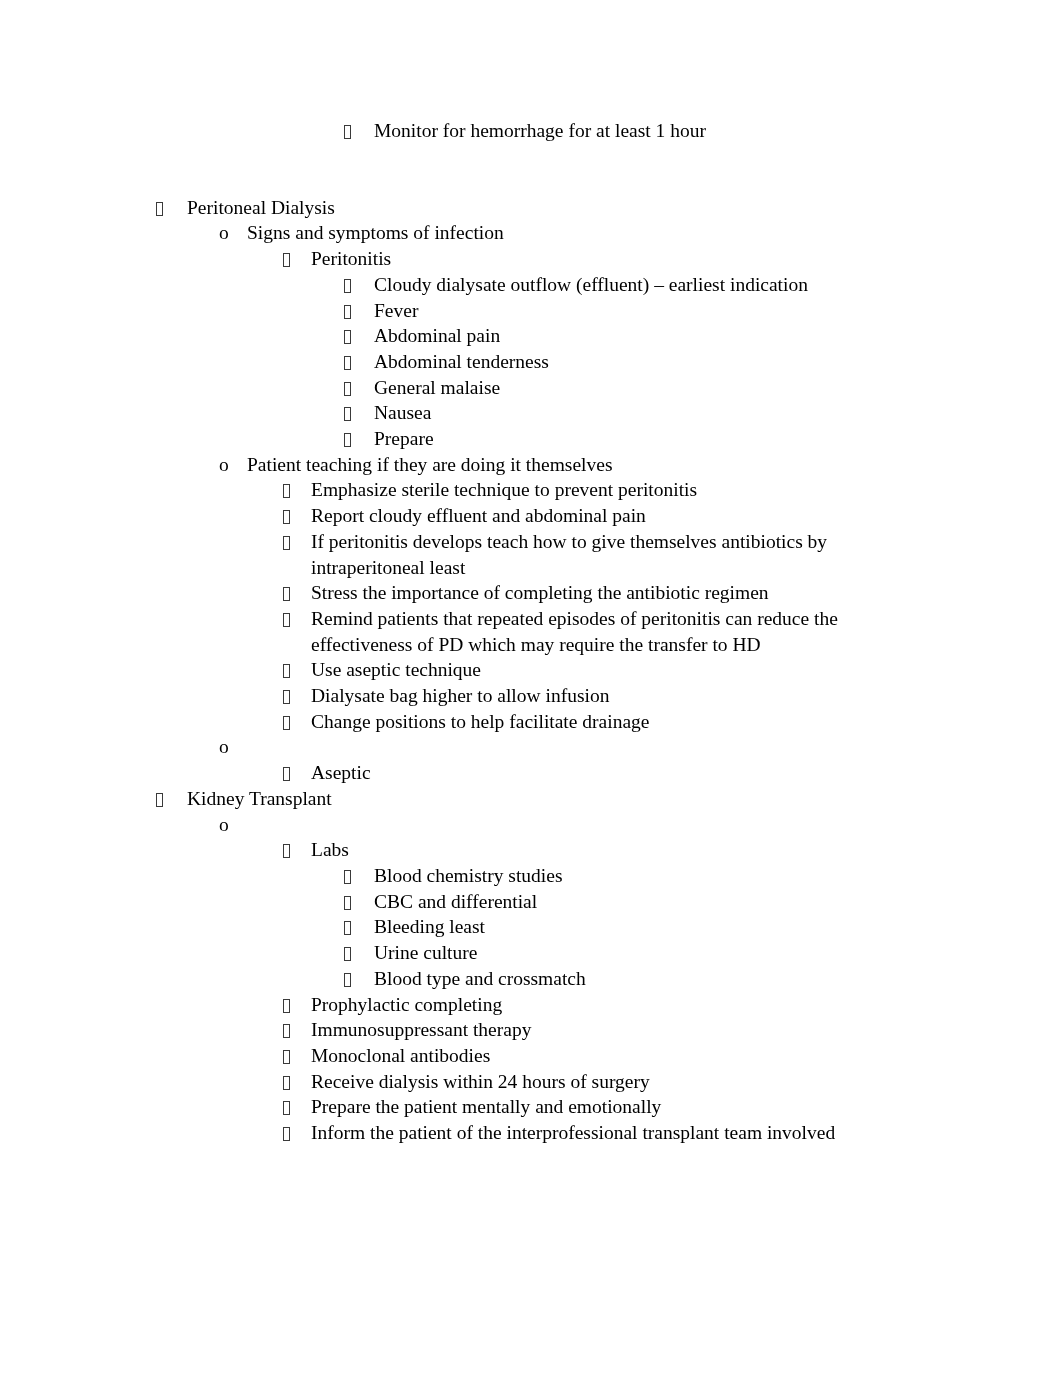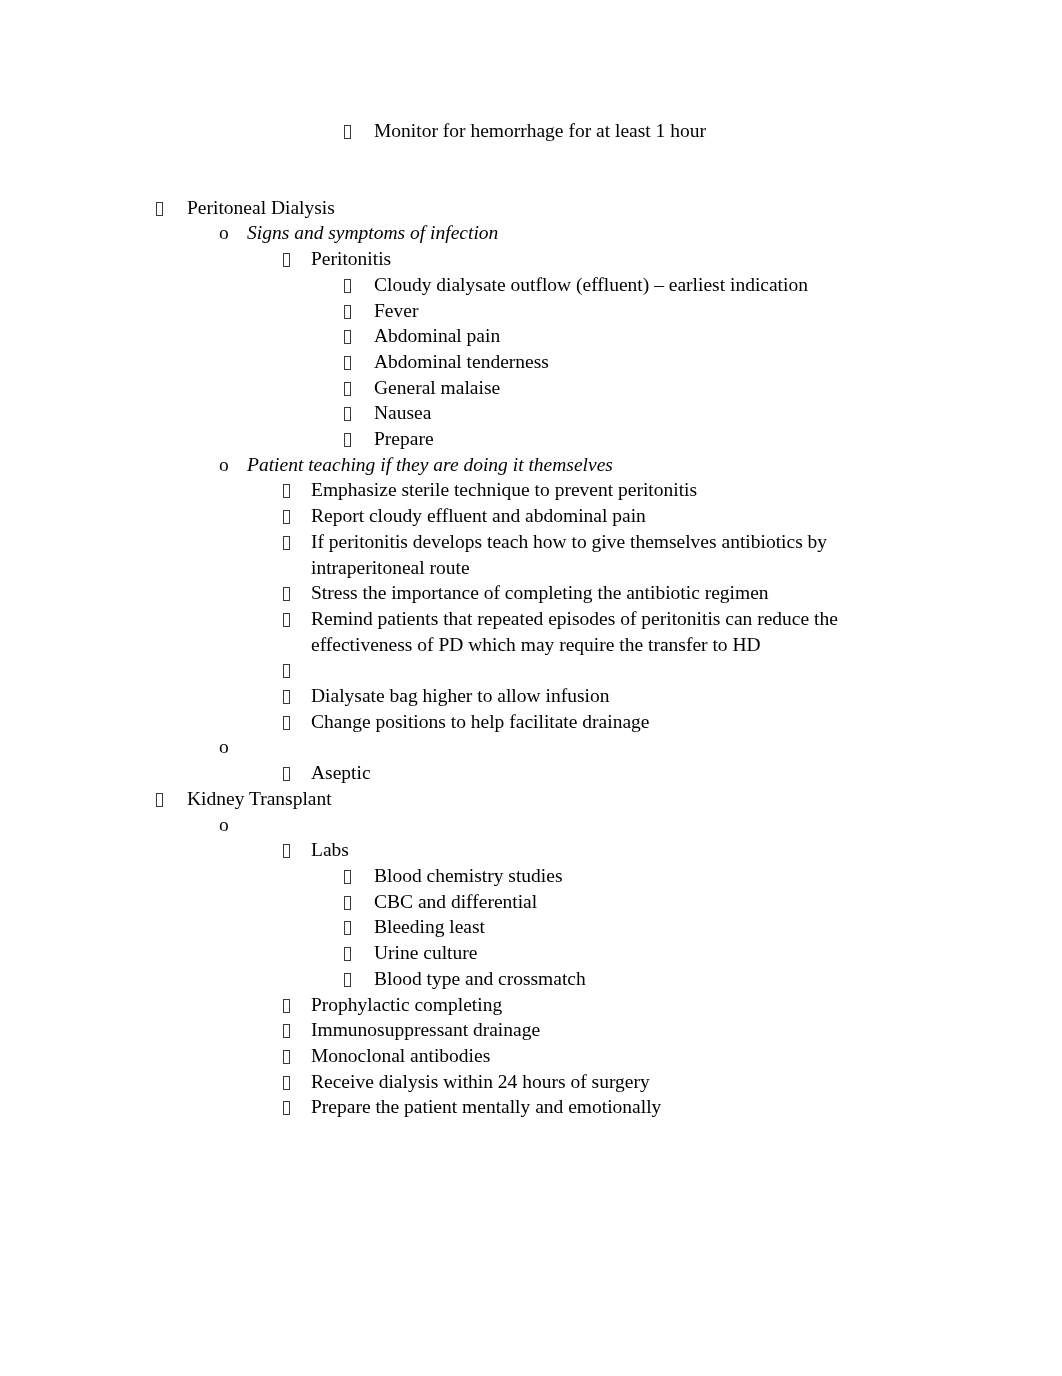--- a/index.html
+++ b/index.html
@@ -68,21 +68,21 @@
     white-space: normal;
   }
 
   
   .lvl1 .bullet { width: 31px; margin-left: 156px; }
   .lvl2 .bullet { width: 28px; margin-left: 219px; }
   .lvl3 .bullet { width: 28px; margin-left: 283px; }
   .lvl4 .bullet { width: 30px; margin-left: 344px; }
 
   .lvl1 .row-text { max-width: 691px; }
-  .lvl2 .row-text { max-width: 628px; font-style: italic; }
+  .lvl2 .row-text { max-width: 628px; }
   .lvl3 .row-text { max-width: 565px; }
   .lvl4 .row-text { max-width: 503px; }
 
   .ordmark {
     font-size: 19.5px;
     line-height: 25.7px;
   }
 
   
   .spacer {
@@ -146,32 +146,33 @@
       <div class="row lvl3">
         <span class="bullet"><span class="tofu"></span></span>
         <span class="row-text">Emphasize sterile technique to prevent peritonitis</span>
       </div>
       <div class="row lvl3">
         <span class="bullet"><span class="tofu"></span></span>
         <span class="row-text">Report cloudy effluent and abdominal pain</span>
       </div>
       <div class="row lvl3">
         <span class="bullet"><span class="tofu"></span></span>
-        <span class="row-text">If peritonitis develops teach how to give themselves antibiotics by intraperitoneal route</span>
+        <span class="row-text">If peritonitis develops teach how to give themselves antibiotics by intraperitoneal least</span>
       </div>
       <div class="row lvl3">
         <span class="bullet"><span class="tofu"></span></span>
         <span class="row-text">Stress the importance of completing the antibiotic regimen</span>
       </div>
       <div class="row lvl3">
         <span class="bullet"><span class="tofu"></span></span>
         <span class="row-text">Remind patients that repeated episodes of peritonitis can reduce the effectiveness of PD which may require the transfer to HD</span>
       </div>
       <div class="row lvl3">
         <span class="bullet"><span class="tofu"></span></span>
+        <span class="row-text">Use aseptic technique</span>
       </div>
       <div class="row lvl3">
         <span class="bullet"><span class="tofu"></span></span>
         <span class="row-text">Dialysate bag higher to allow infusion</span>
       </div>
       <div class="row lvl3">
         <span class="bullet"><span class="tofu"></span></span>
         <span class="row-text">Change positions to help facilitate drainage</span>
       </div>
       <div class="row lvl2">
@@ -211,28 +212,32 @@
       <div class="row lvl4">
         <span class="bullet"><span class="tofu"></span></span>
         <span class="row-text">Blood type and crossmatch</span>
       </div>
       <div class="row lvl3">
         <span class="bullet"><span class="tofu"></span></span>
         <span class="row-text">Prophylactic completing</span>
       </div>
       <div class="row lvl3">
         <span class="bullet"><span class="tofu"></span></span>
-        <span class="row-text">Immunosuppressant drainage</span>
+        <span class="row-text">Immunosuppressant therapy</span>
       </div>
       <div class="row lvl3">
         <span class="bullet"><span class="tofu"></span></span>
         <span class="row-text">Monoclonal antibodies</span>
       </div>
       <div class="row lvl3">
         <span class="bullet"><span class="tofu"></span></span>
         <span class="row-text">Receive dialysis within 24 hours of surgery</span>
       </div>
       <div class="row lvl3">
         <span class="bullet"><span class="tofu"></span></span>
         <span class="row-text">Prepare the patient mentally and emotionally</span>
+      </div>
+      <div class="row lvl3">
+        <span class="bullet"><span class="tofu"></span></span>
+        <span class="row-text">Inform the patient of the interprofessional transplant team involved</span>
       </div>
     </div>
 </div>
 
 </body></html>

